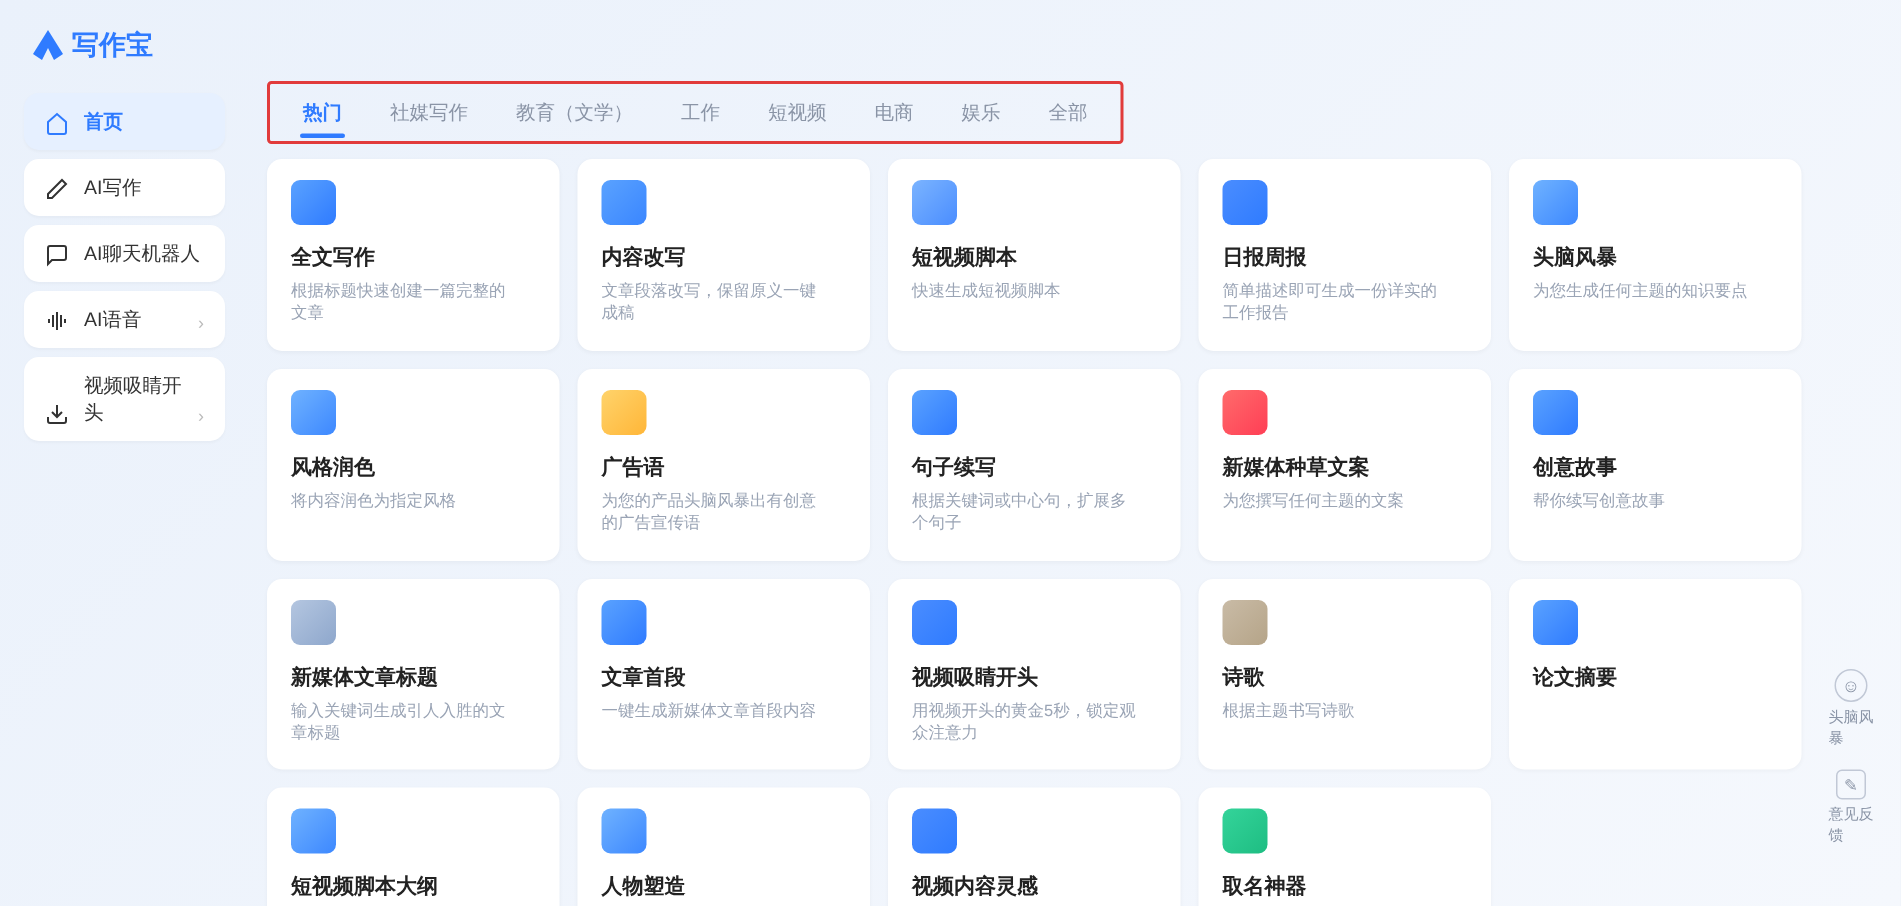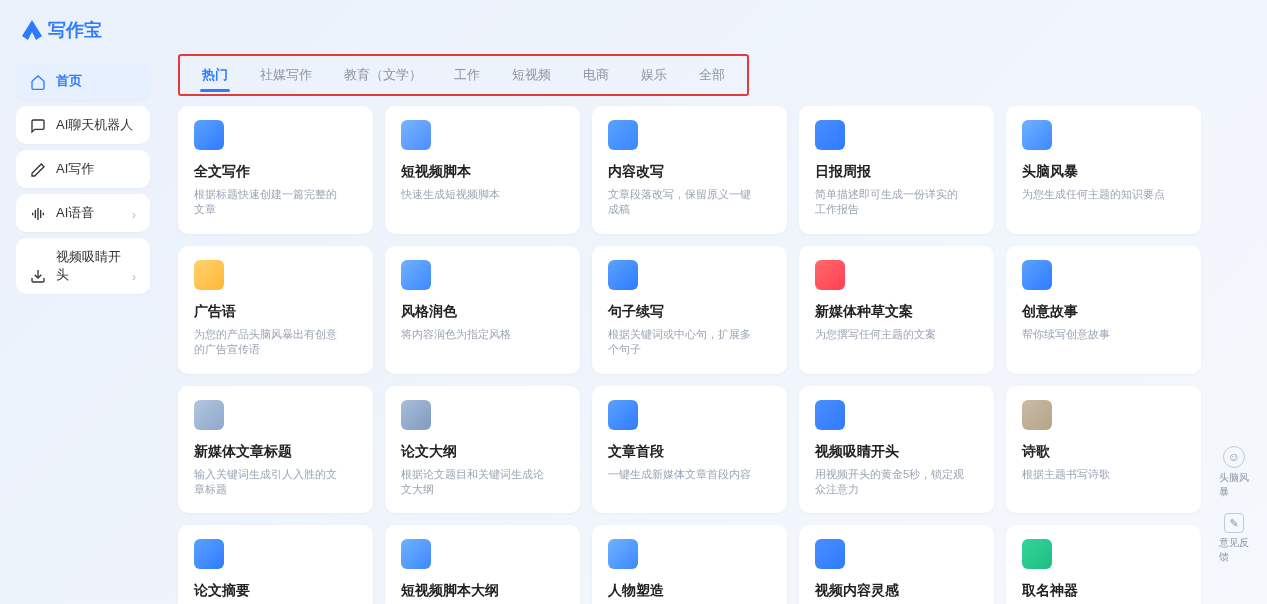--- a/index.html
+++ b/index.html
@@ -219,32 +219,32 @@
           <span class="nav-icon">
             <svg width="16" height="16" viewBox="0 0 24 24" fill="none" stroke="currentColor" stroke-width="2">
               <path d="M3 11l9-8 9 8v10a2 2 0 0 1-2 2H5a2 2 0 0 1-2-2z"></path>
             </svg>
           </span>
           <span>首页</span>
         </div>
         <div class="nav-item">
           <span class="nav-icon">
             <svg width="16" height="16" viewBox="0 0 24 24" fill="none" stroke="currentColor" stroke-width="2">
+              <path d="M17 3l4 4L7 21H3v-4z"></path>
+            </svg>
+          </span>
+          <span>AI写作</span>
+        </div>
+        <div class="nav-item">
+          <span class="nav-icon">
+            <svg width="16" height="16" viewBox="0 0 24 24" fill="none" stroke="currentColor" stroke-width="2">
               <path d="M21 15a2 2 0 0 1-2 2H7l-4 4V5a2 2 0 0 1 2-2h14a2 2 0 0 1 2 2z"></path>
             </svg>
           </span>
           <span>AI聊天机器人</span>
-        </div>
-        <div class="nav-item">
-          <span class="nav-icon">
-            <svg width="16" height="16" viewBox="0 0 24 24" fill="none" stroke="currentColor" stroke-width="2">
-              <path d="M17 3l4 4L7 21H3v-4z"></path>
-            </svg>
-          </span>
-          <span>AI写作</span>
         </div>
         <div class="nav-item">
           <span class="nav-icon">
             <svg width="16" height="16" viewBox="0 0 24 24" fill="none" stroke="currentColor" stroke-width="2">
               <line x1="4" y1="10" x2="4" y2="14"></line>
               <line x1="8" y1="6" x2="8" y2="18"></line>
               <line x1="12" y1="3" x2="12" y2="21"></line>
               <line x1="16" y1="6" x2="16" y2="18"></line>
               <line x1="20" y1="10" x2="20" y2="14"></line>
             </svg>
@@ -274,31 +274,30 @@
         <span class="tab">教育（文学）</span>
         <span class="tab">工作</span>
         <span class="tab">短视频</span>
         <span class="tab">电商</span>
         <span class="tab">娱乐</span>
         <span class="tab">全部</span>
       </div>
 
     <div class="grid" id="grid">
         <div class="card"><div class="card-icon ic-doc"></div><div class="card-title">全文写作</div><div class="card-desc">根据标题快速创建一篇完整的文章</div></div>
+        <div class="card"><div class="card-icon ic-edit"></div><div class="card-title">内容改写</div><div class="card-desc">文章段落改写，保留原义一键成稿</div></div>
         <div class="card"><div class="card-icon ic-vid"></div><div class="card-title">短视频脚本</div><div class="card-desc">快速生成短视频脚本</div></div>
-        <div class="card"><div class="card-icon ic-edit"></div><div class="card-title">内容改写</div><div class="card-desc">文章段落改写，保留原义一键成稿</div></div>
         <div class="card"><div class="card-icon ic-rep"></div><div class="card-title">日报周报</div><div class="card-desc">简单描述即可生成一份详实的工作报告</div></div>
         <div class="card"><div class="card-icon ic-brain"></div><div class="card-title">头脑风暴</div><div class="card-desc">为您生成任何主题的知识要点</div></div>
+        <div class="card"><div class="card-icon ic-style"></div><div class="card-title">风格润色</div><div class="card-desc">将内容润色为指定风格</div></div>
         <div class="card"><div class="card-icon ic-ad"></div><div class="card-title">广告语</div><div class="card-desc">为您的产品头脑风暴出有创意的广告宣传语</div></div>
-        <div class="card"><div class="card-icon ic-style"></div><div class="card-title">风格润色</div><div class="card-desc">将内容润色为指定风格</div></div>
         <div class="card"><div class="card-icon ic-cont"></div><div class="card-title">句子续写</div><div class="card-desc">根据关键词或中心句，扩展多个句子</div></div>
         <div class="card"><div class="card-icon ic-seed"></div><div class="card-title">新媒体种草文案</div><div class="card-desc">为您撰写任何主题的文案</div></div>
         <div class="card"><div class="card-icon ic-story"></div><div class="card-title">创意故事</div><div class="card-desc">帮你续写创意故事</div></div>
         <div class="card"><div class="card-icon ic-title"></div><div class="card-title">新媒体文章标题</div><div class="card-desc">输入关键词生成引人入胜的文章标题</div></div>
-        <div class="card"><div class="card-icon ic-out"></div><div class="card-title">论文大纲</div><div class="card-desc">根据论文题目和关键词生成论文大纲</div></div>
         <div class="card"><div class="card-icon ic-first"></div><div class="card-title">文章首段</div><div class="card-desc">一键生成新媒体文章首段内容</div></div>
         <div class="card"><div class="card-icon ic-hook"></div><div class="card-title">视频吸睛开头</div><div class="card-desc">用视频开头的黄金5秒，锁定观众注意力</div></div>
         <div class="card"><div class="card-icon ic-poem"></div><div class="card-title">诗歌</div><div class="card-desc">根据主题书写诗歌</div></div>
         <div class="card"><div class="card-icon ic-abs"></div><div class="card-title">论文摘要</div></div>
         <div class="card"><div class="card-icon ic-svout"></div><div class="card-title">短视频脚本大纲</div></div>
         <div class="card"><div class="card-icon ic-char"></div><div class="card-title">人物塑造</div></div>
         <div class="card"><div class="card-icon ic-insp"></div><div class="card-title">视频内容灵感</div></div>
         <div class="card"><div class="card-icon ic-name"></div><div class="card-title">取名神器</div></div>
       </div>
   </main>

